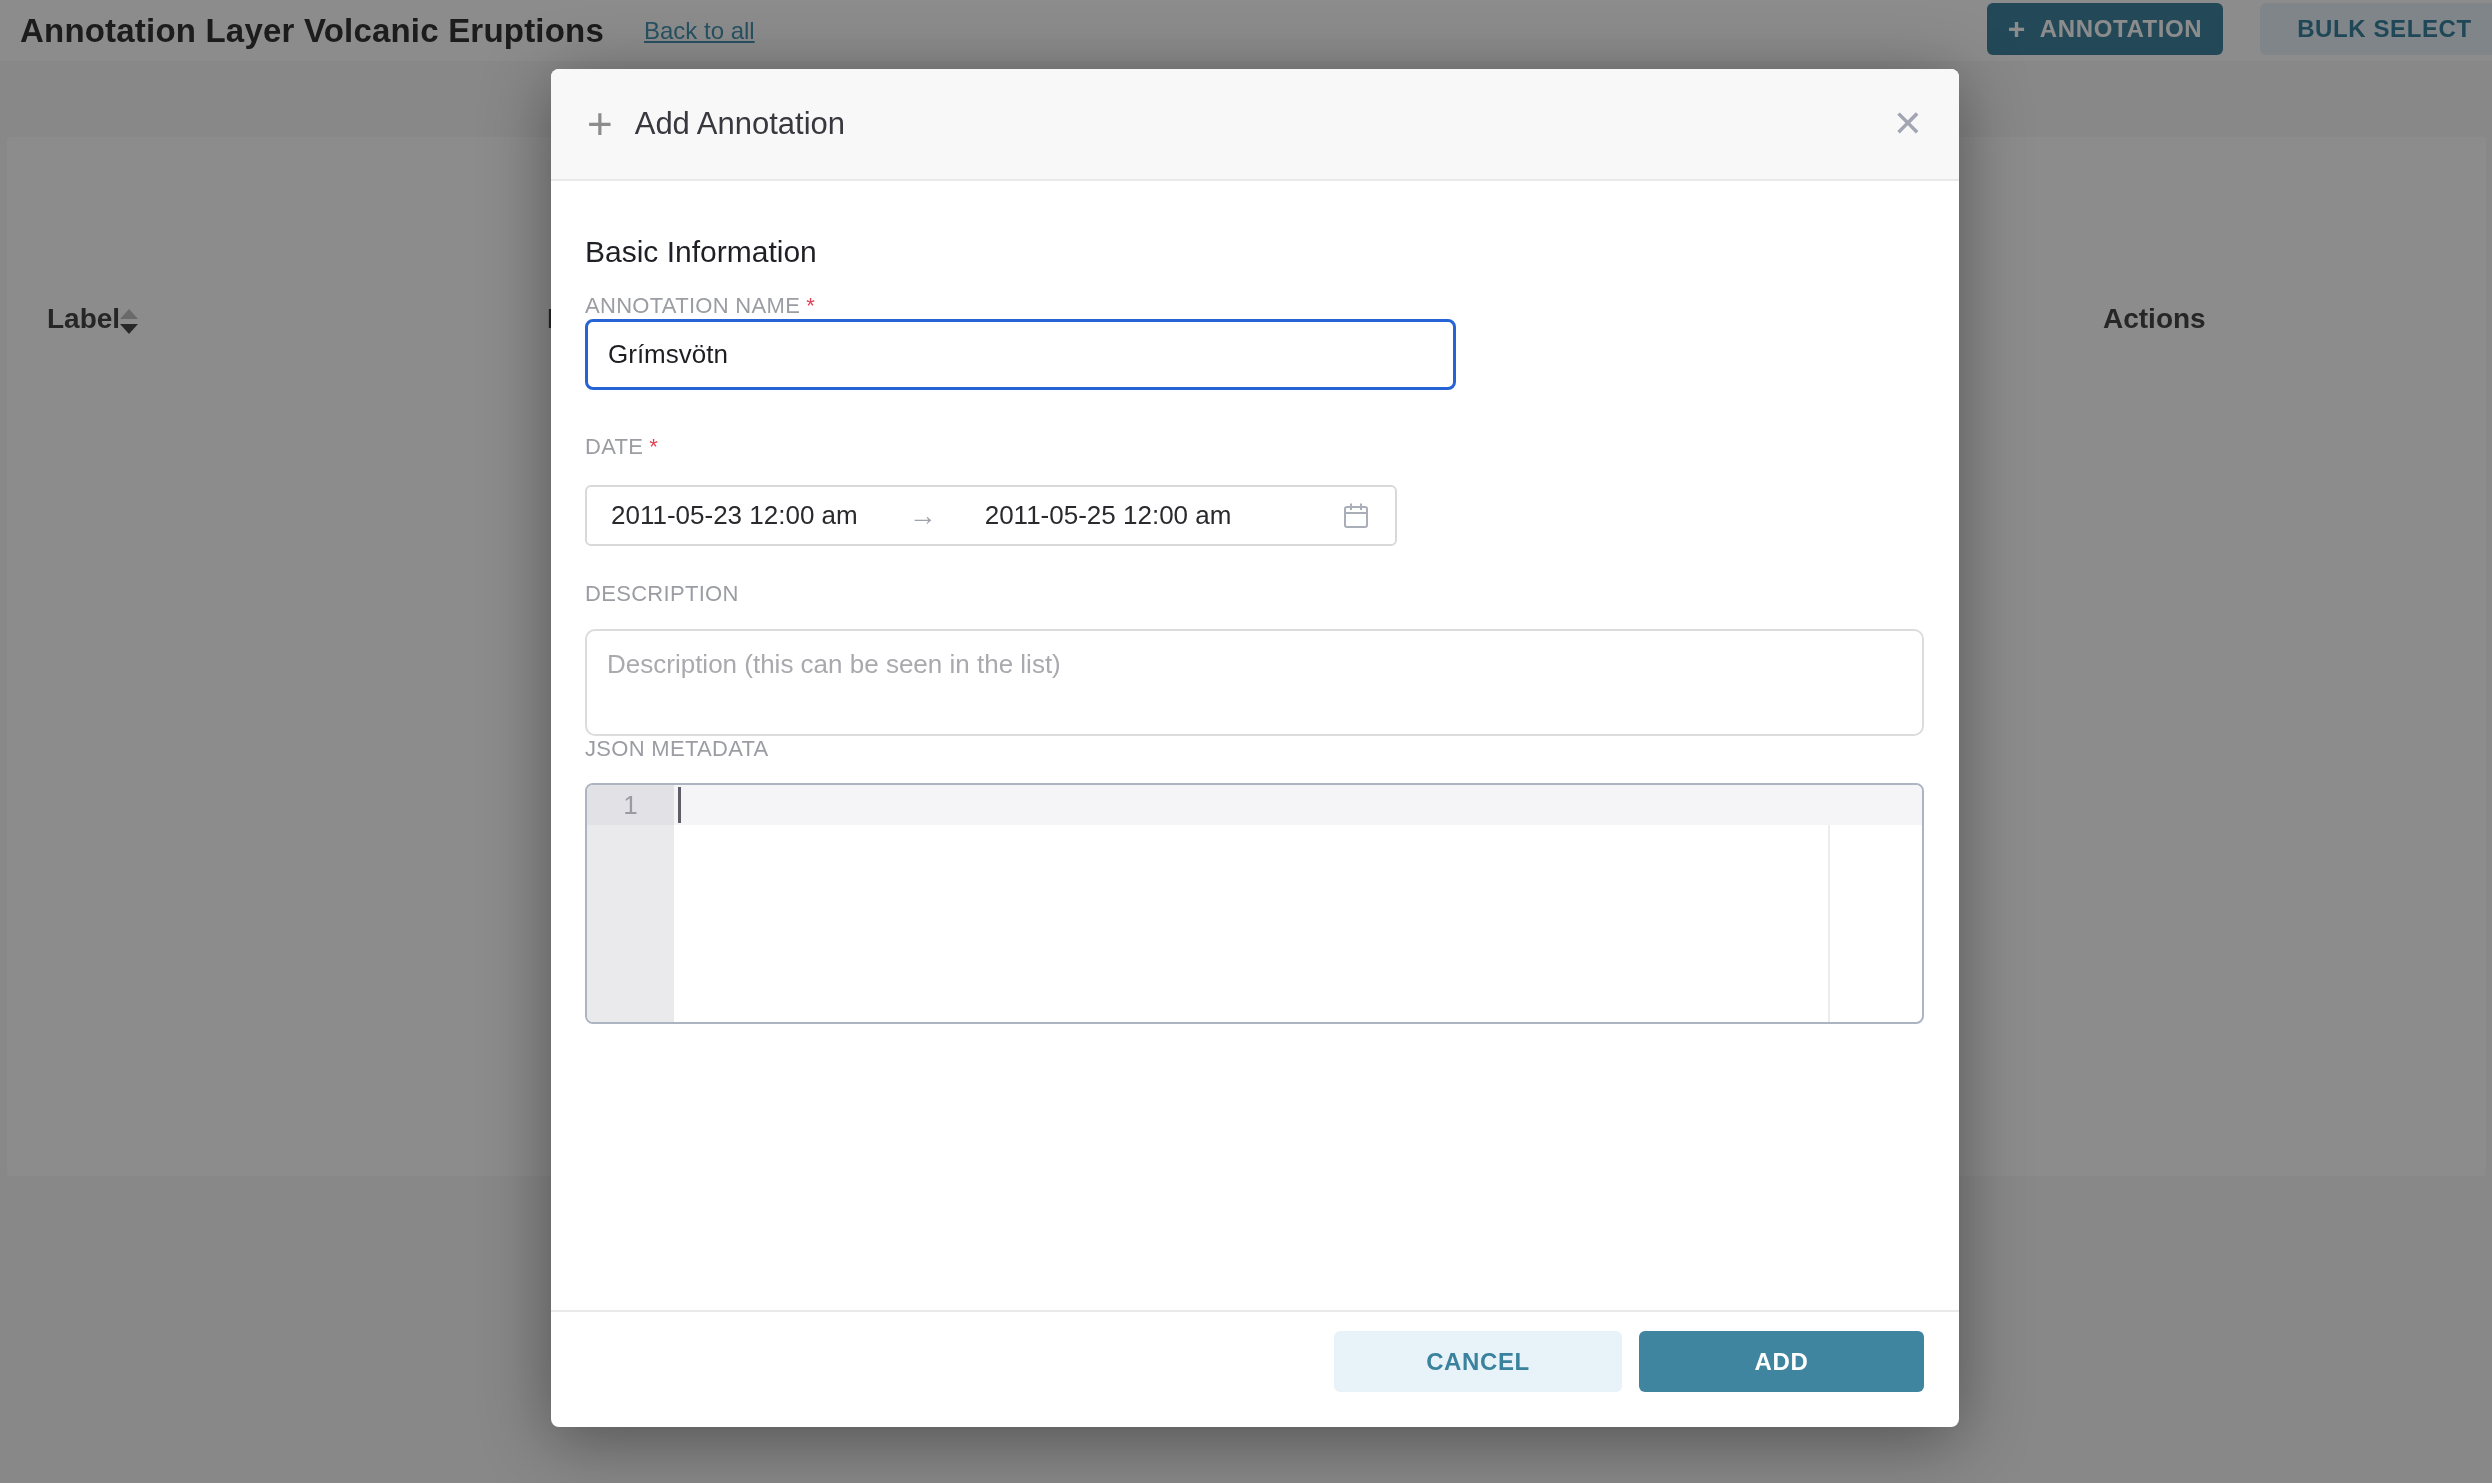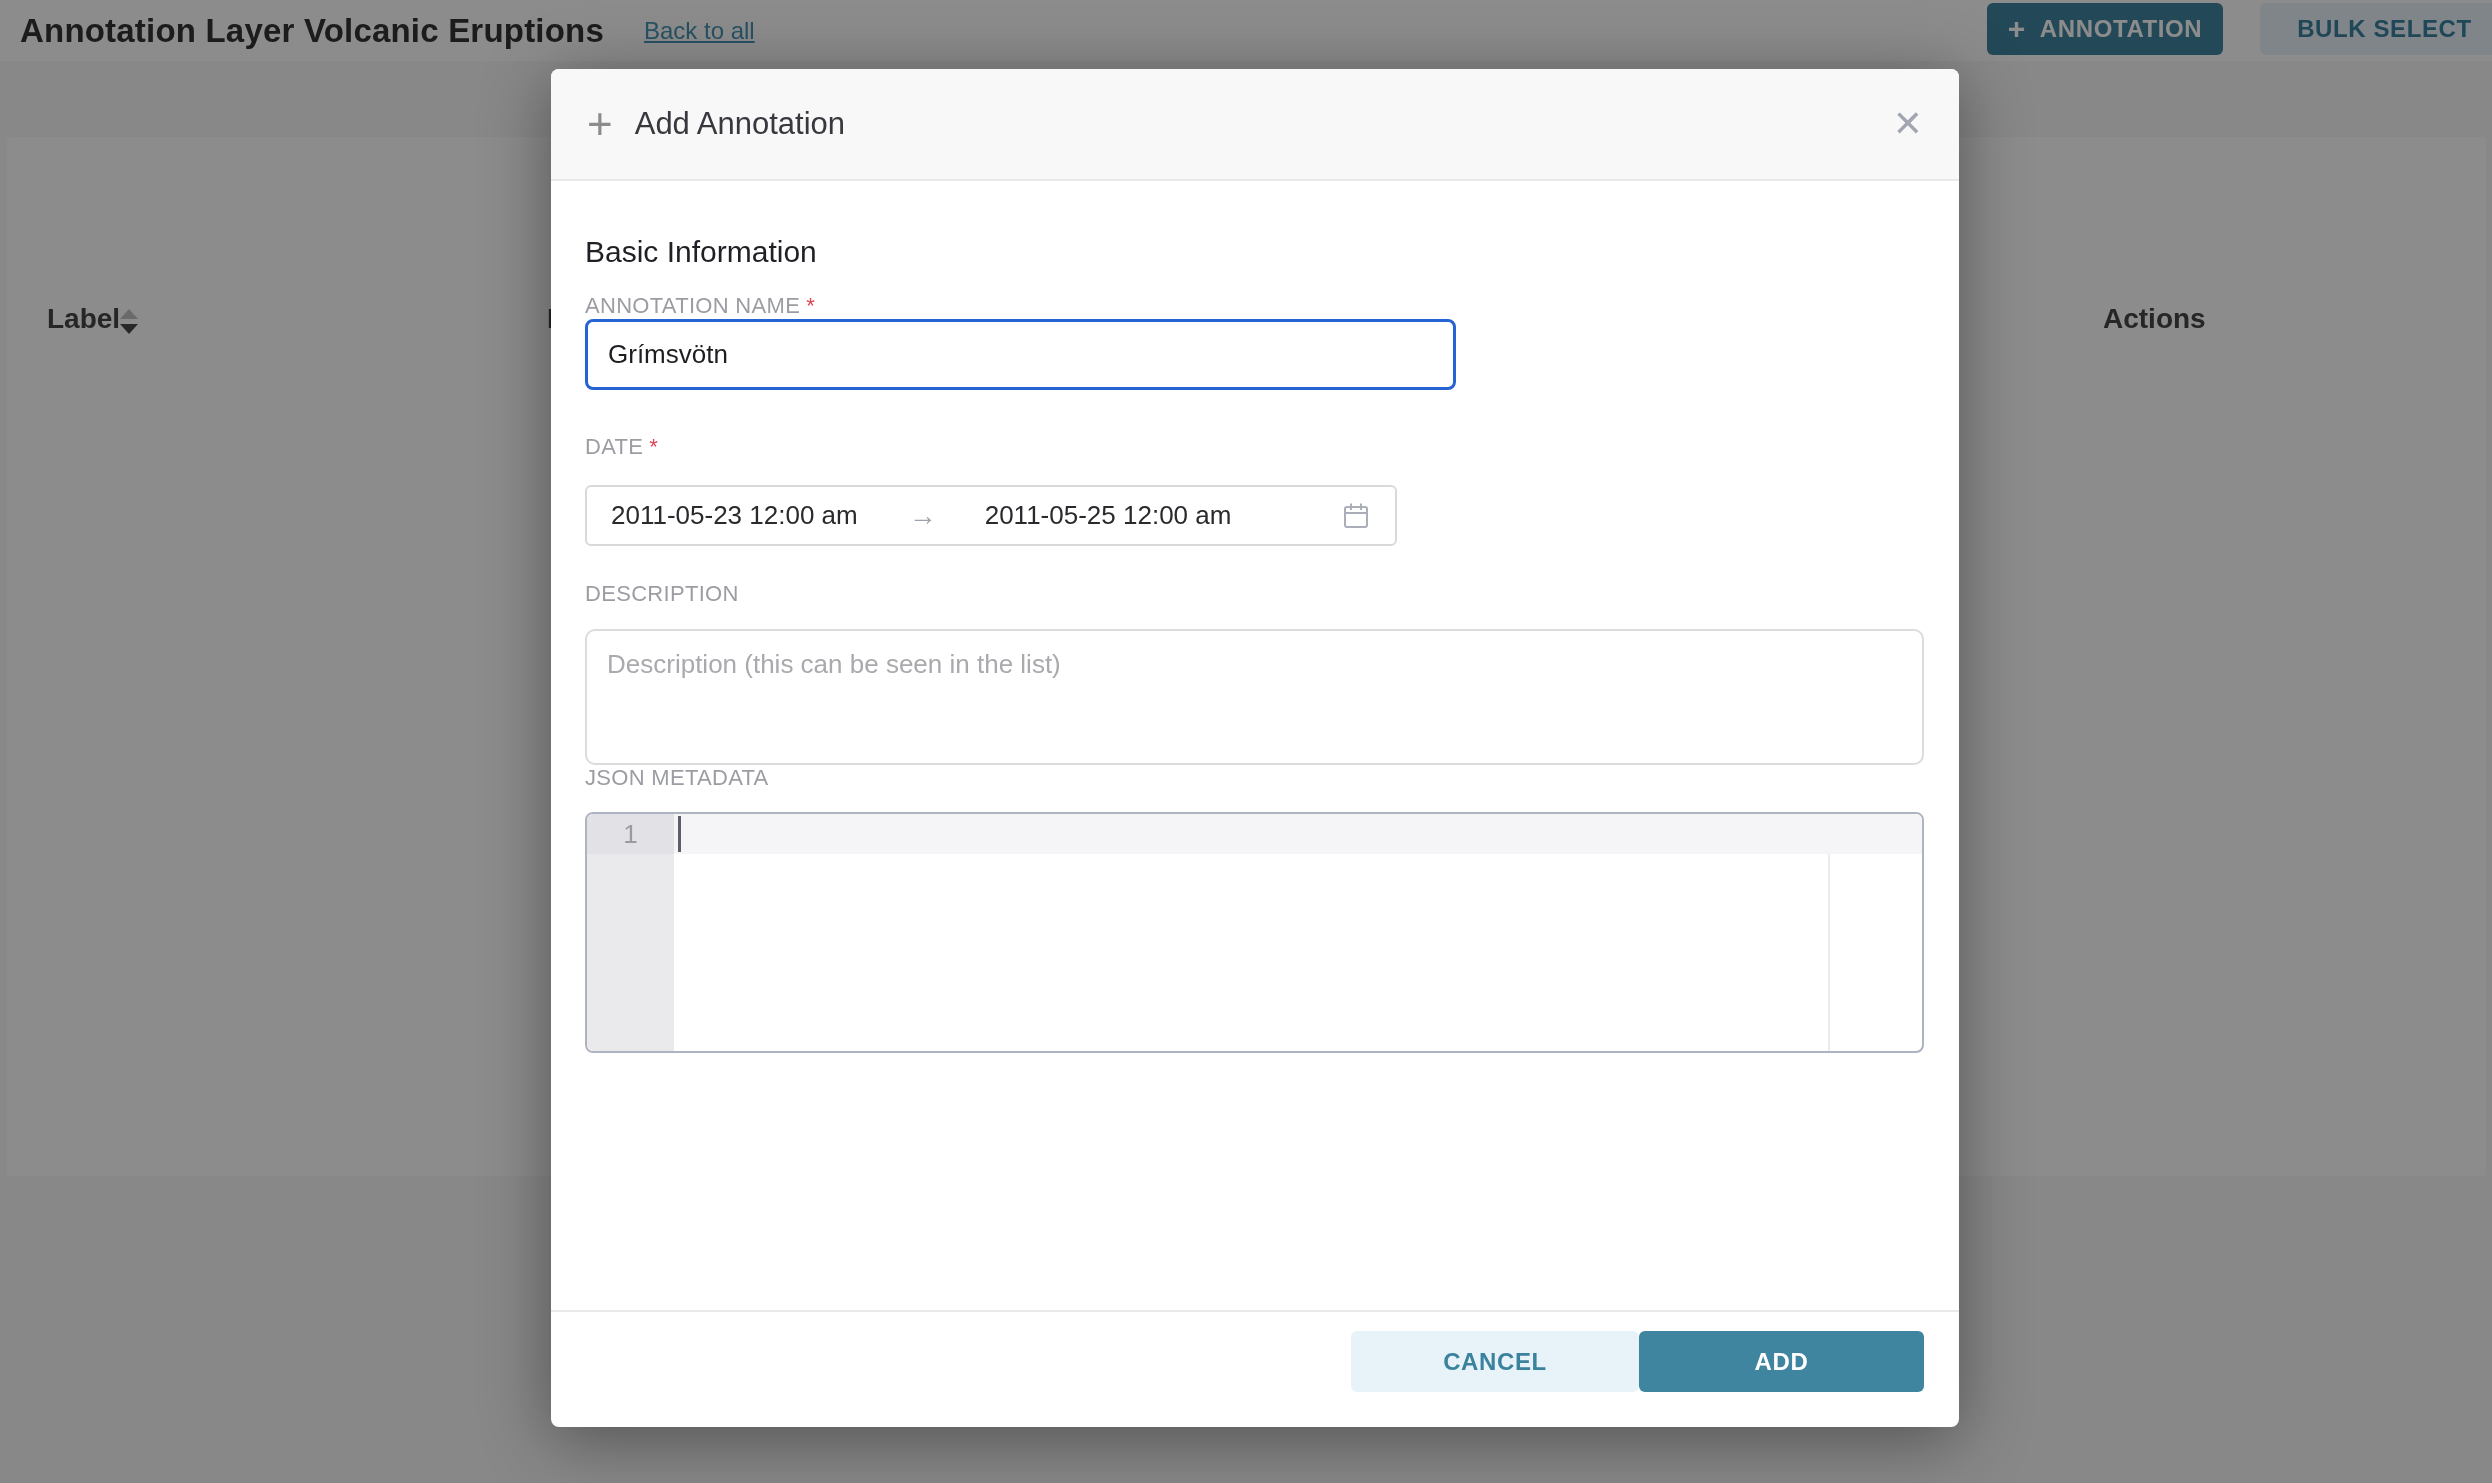--- a/index.html
+++ b/index.html
@@ -86,21 +86,21 @@
   .date-box {
     margin-top: 25px; width: 812px; height: 61px;
     border: 2px solid #D9D9D9; border-radius: 6px; background: #FFFFFF;
     display: flex; align-items: center; padding: 0 24px; cursor: pointer;
   }
   .date-text { font-size: 26px; color: #2A2A2E; }
   .date-arrow { color: #9DA3AD; font-size: 28px; margin: 0 48px 0 51px; }
   .cal-icon { margin-left: auto; display: inline-flex; }
 
   .desc-area {
-    display: block; margin-top: 22px; width: 1339px; height: 136px;
+    display: block; margin-top: 22px; width: 1339px; height: 107px;
     border: 2px solid #DCDCDC; border-radius: 10px; resize: none; outline: none;
     font-family: inherit; font-size: 26px; color: #333333; padding: 18px 20px;
     background: #FFFFFF;
   }
   .desc-area::placeholder { color: #A9A9AE; }
 
   .json-editor {
     position: relative; margin-top: 21px; width: 1339px; height: 241px;
     border: 2px solid #AEB3C2; border-radius: 8px; background: #FFFFFF; overflow: hidden;
     cursor: text;
@@ -110,21 +110,21 @@
     position: absolute; left: 0; top: 0; width: 87px; height: 40px; background: #E2E2E6;
     font-size: 26px; color: #9A9AA2; text-align: center; line-height: 40px;
   }
   .je-active-line { position: absolute; left: 87px; right: 0; top: 0; height: 40px; background: #F5F5F7; }
   .je-cursor { position: absolute; left: 91px; top: 2px; width: 3px; height: 36px; background: #5E5E68; }
   .je-print-margin { position: absolute; left: 1241px; top: 40px; bottom: 0; width: 2px; background: #ECECEF; }
 
   .modal-footer {
     flex: 0 0 117px; height: 117px; border-top: 2px solid #E9E9E9;
     display: flex; justify-content: flex-end; align-items: flex-start;
-    padding: 19px 35px 0 0; border-radius: 0 0 8px 8px;
+    padding: 19px 35px 0 0; gap: 17px; border-radius: 0 0 8px 8px;
   }
   .btn-cancel { width: 288px; height: 61px; background: #E7F3F8; color: #3A829E; }
   .btn-add { width: 285px; height: 61px; background: #4085A0; color: #FFFFFF; }
 </style>
 </head>
 <body>
 
 <div class="page-header">
   <div class="page-title">Annotation Layer Volcanic Eruptions</div>
   <a class="back-link">Back to all</a>

